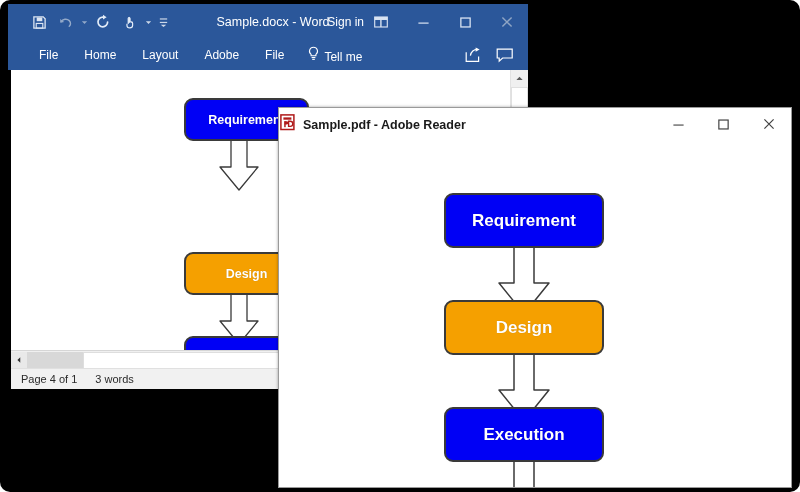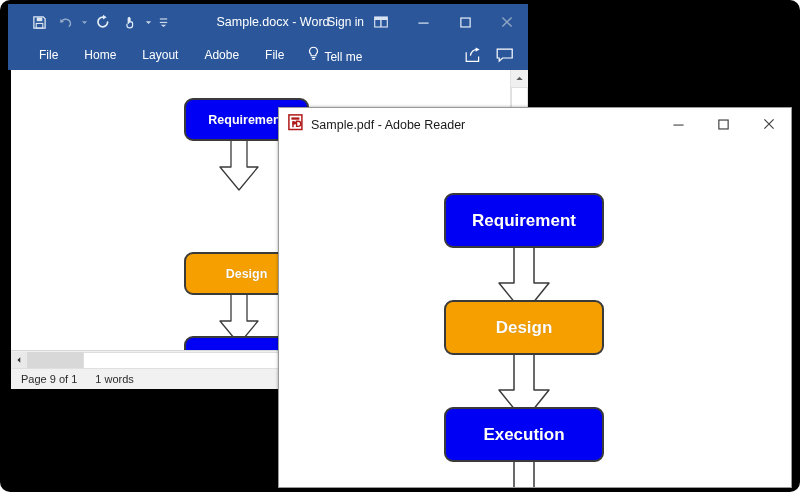--- a/index.html
+++ b/index.html
@@ -227,21 +227,22 @@
     background: #ffffff;
     display: flex;
     align-items: center;
     position: relative;
     border-bottom: 1px solid #e3e3e3;
   }
   .pdf-title-left {
     display: flex;
     align-items: center;
     gap: 7px;
-    padding-left: 9px;
+    padding-left: 1px;
+    font-weight: bold;
   }
   .pdf-title-text {
     font-size: 12.5px;
     color: #1a1a1a;
   }
   .pdf-winbtns {
     position: absolute;
     right: 0; top: 0;
     height: 32px;
     display: flex;
@@ -438,22 +439,22 @@
           <svg width="8" height="8" viewBox="0 0 10 10">
               <path d="M6.6 1.5 L3 5 L6.6 8.5 Z" fill="#2f2f2f"></path>
             </svg>
         </div>
         <div class="hscroll-track">
           <div class="hscroll-thumb"></div>
         </div>
       </div>
 
       <div class="word-statusbar">
-        <span>Page 9 of 1</span>
-        <span>1 words</span>
+        <span>Page 4 of 1</span>
+        <span>3 words</span>
       </div>
     </div>
   </div>
 
   <div id="pdf-window">
 
     <div class="pdf-titlebar">
       <div class="pdf-title-left">
         <span>
           <svg width="16" height="17" viewBox="0 0 16 17">

